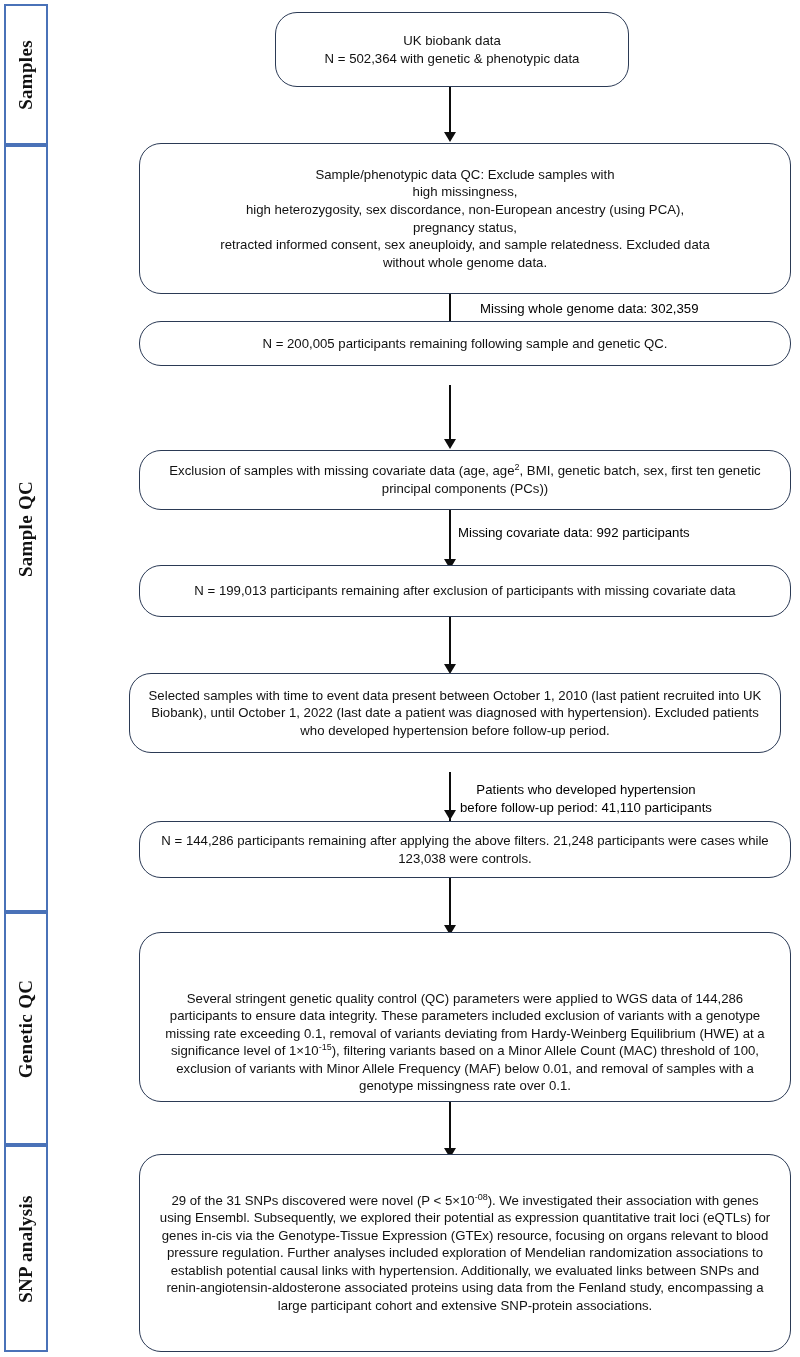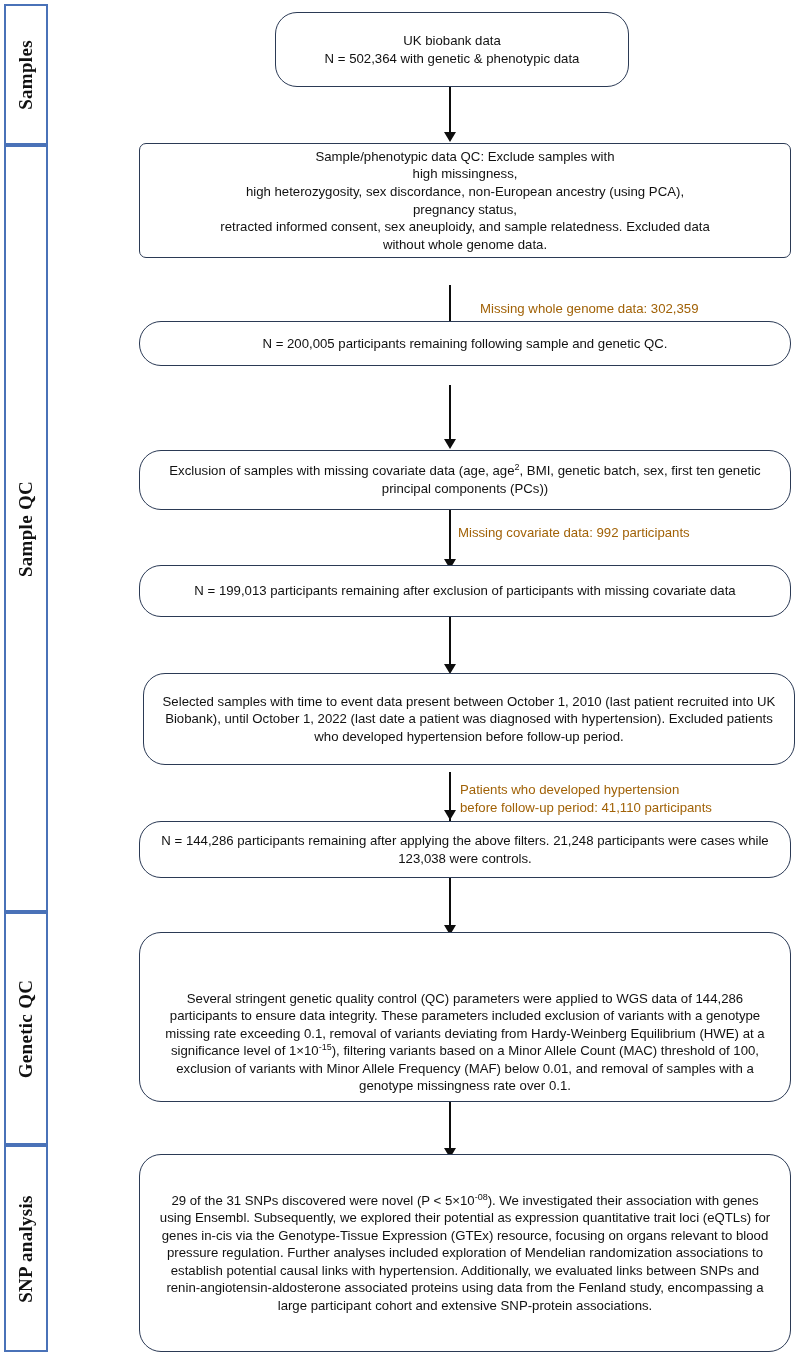--- a/index.html
+++ b/index.html
@@ -73,22 +73,22 @@
     border-left: 6px solid transparent;
     border-right: 6px solid transparent;
     border-top: 10px solid #0d0d0d;
   }
 
   
   .edge-label {
     position: absolute;
     font-size: 13.2px;
     line-height: 1.35;
-    color: #a16207;
-    text-align: left;
+    color: #000000;
+    text-align: center;
     white-space: pre-line;
   }
 
   sup { font-size: 0.68em; vertical-align: super; line-height: 0; }
   .ital { }
 </style>
 </head>
 <body>
 
 <div id="page">
@@ -131,42 +131,42 @@
   <div class="arrowhead" style="left:444px; top:925px;"></div>
 
   <div class="conn" style="left:449px; top:1101px; height:52px;"></div>
   <div class="arrowhead" style="left:444px; top:1148px;"></div>
 
   <div class="node" style="left:275px; top:12px; width:354px; height:75px;">
     <div class="inner" style="white-space:pre-line;">UK biobank data
 N = 502,364 with genetic &amp; phenotypic data</div>
   </div>
 
-  <div class="node" style="left:139px; top:143px; width:652px; height:115px;border-radius:7px;">
+  <div class="node" style="left:139px; top:143px; width:652px; height:151px;">
     <div class="inner" style="white-space:pre-line;">Sample/phenotypic data QC: Exclude samples with
 high missingness,
 high heterozygosity, sex discordance, non-European ancestry (using PCA),
 pregnancy status,
 retracted informed consent, sex aneuploidy, and sample relatedness.  Excluded data
 without whole genome data.</div>
   </div>
 
   <div class="node" style="left:139px; top:321px; width:652px; height:45px;">
     <div class="inner">N = 200,005 participants remaining following sample and genetic QC.</div>
   </div>
 
   <div class="node" style="left:139px; top:450px; width:652px; height:60px;">
     <div class="inner">Exclusion of samples with missing covariate data (age, age<sup>2</sup>, BMI, genetic batch, sex, first ten genetic principal components (PCs))</div>
   </div>
 
   <div class="node" style="left:139px; top:565px; width:652px; height:52px;">
     <div class="inner">N = 199,013 participants remaining after exclusion of participants with missing covariate data</div>
   </div>
 
-  <div class="node" style="left:143px; top:673px; width:652px; height:92px;">
+  <div class="node" style="left:129px; top:673px; width:652px; height:80px;">
     <div class="inner">Selected samples with time to event data present between October 1, 2010 (last patient recruited into UK Biobank), until October 1, 2022 (last date a patient was diagnosed with hypertension). Excluded patients who developed hypertension before follow-up period.</div>
   </div>
 
   <div class="node" style="left:139px; top:821px; width:652px; height:57px;">
     <div class="inner">N = 144,286 participants remaining after applying the above filters. 21,248 participants were cases while 123,038 were controls.</div>
   </div>
 
   <div class="node" style="left:139px; top:932px; width:652px; height:170px;align-items:flex-end;">
     <div class="inner">Several stringent genetic quality control (QC) parameters were applied to WGS data of 144,286 participants to ensure data integrity. These parameters included exclusion of variants with a genotype missing rate exceeding 0.1, removal of variants deviating from Hardy-Weinberg Equilibrium (HWE) at a significance level of 1×10<sup>-15</sup>), filtering variants based on a Minor Allele Count (MAC) threshold of 100, exclusion of variants with Minor Allele Frequency (MAF) below 0.01, and removal of samples with a genotype missingness rate over 0.1.</div>
   </div>

